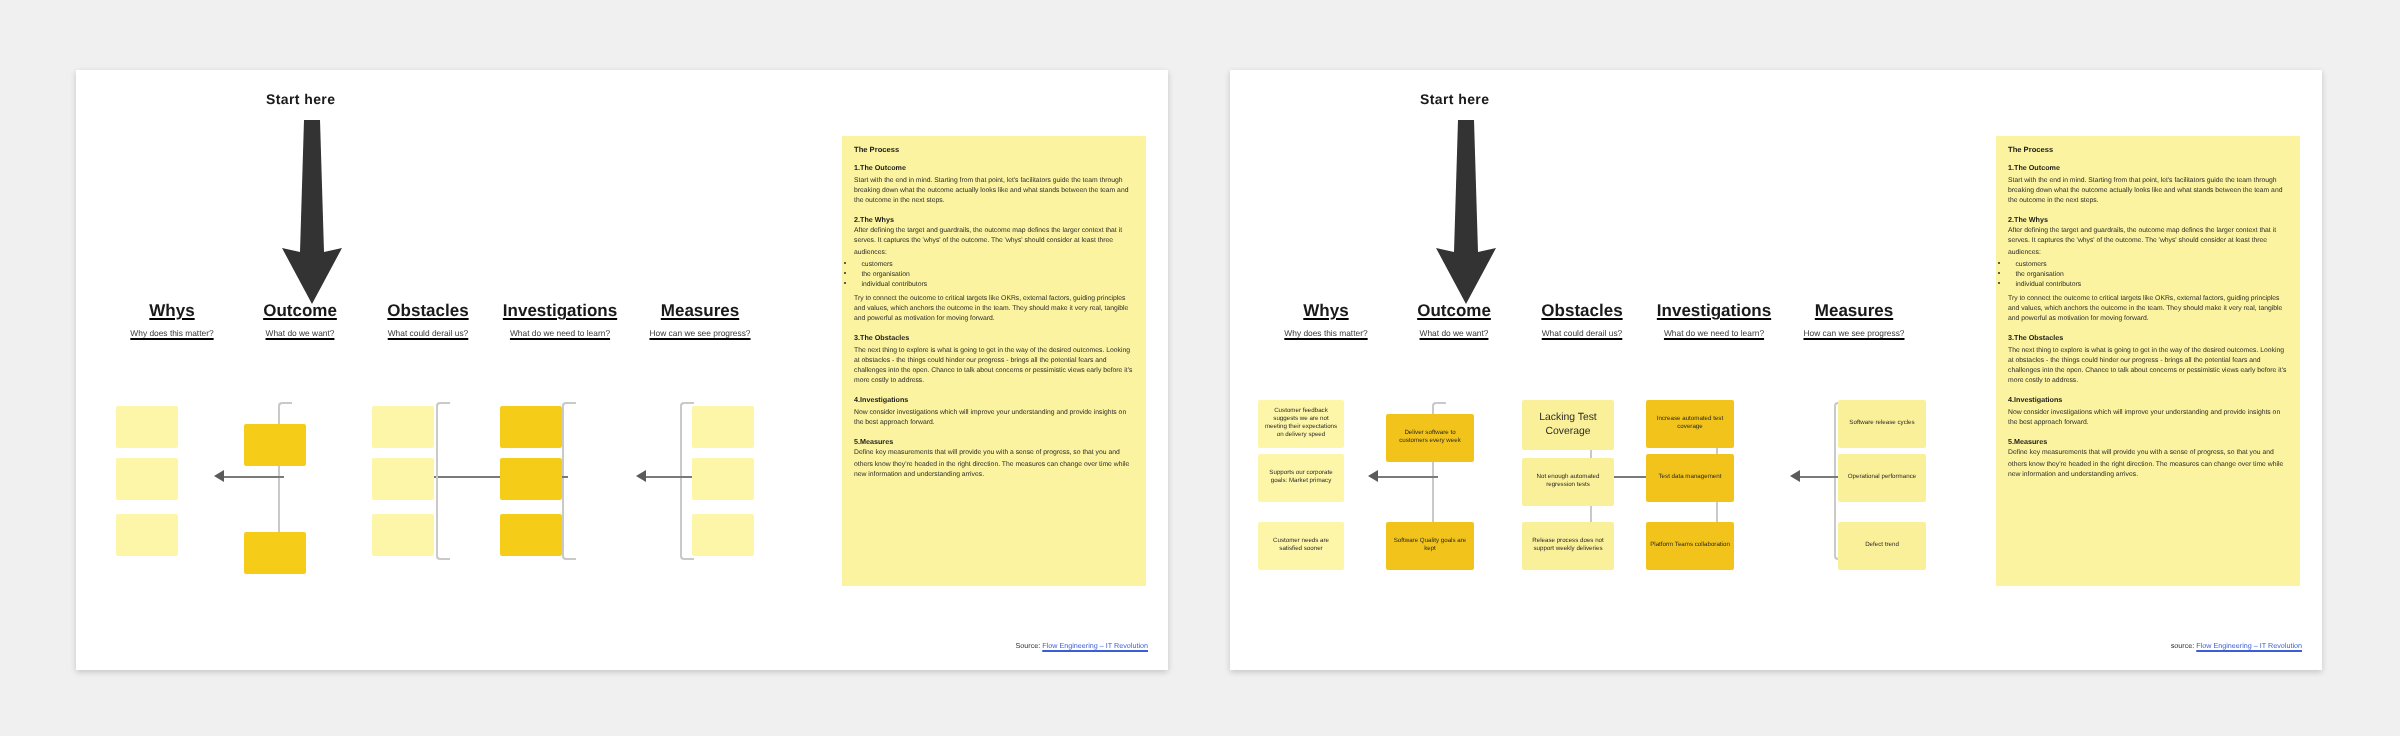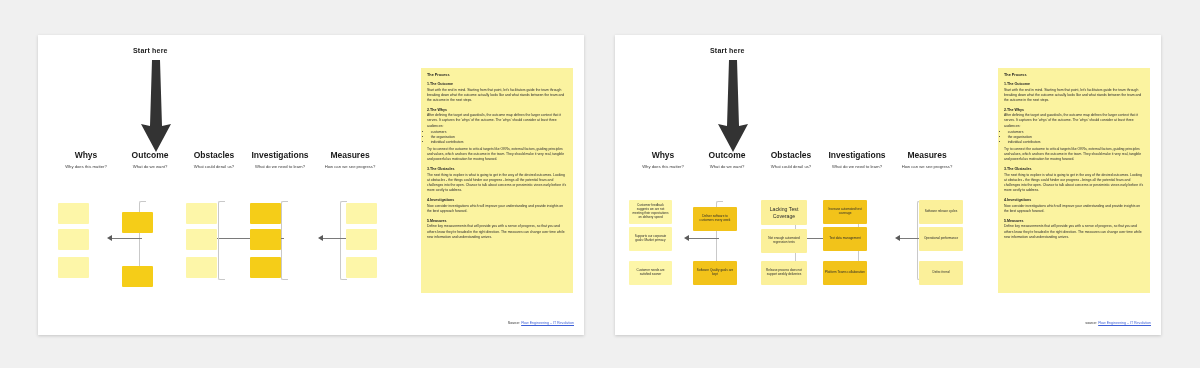--- a/index.html
+++ b/index.html
@@ -24,21 +24,21 @@
   .start-label{
     position:absolute;
     font-weight:bold;
     color:#1a1a1a;
     white-space:nowrap;
   }
   .arrow{position:absolute;}
 
   
   .columns{position:absolute;left:0;top:0;width:100%;height:100%;}
-  .col-head{position:absolute;text-align:center;}
+  .col-head{position:absolute;text-align:center;text-decoration:underline;}
   .col-title{
     font-weight:bold;color:#1a1a1a;white-space:nowrap;
   }
   .col-sub{
     color:#3a3a3a;line-height:1.35;margin-top:4px;
   }
 
   
   .note{
     position:absolute;

